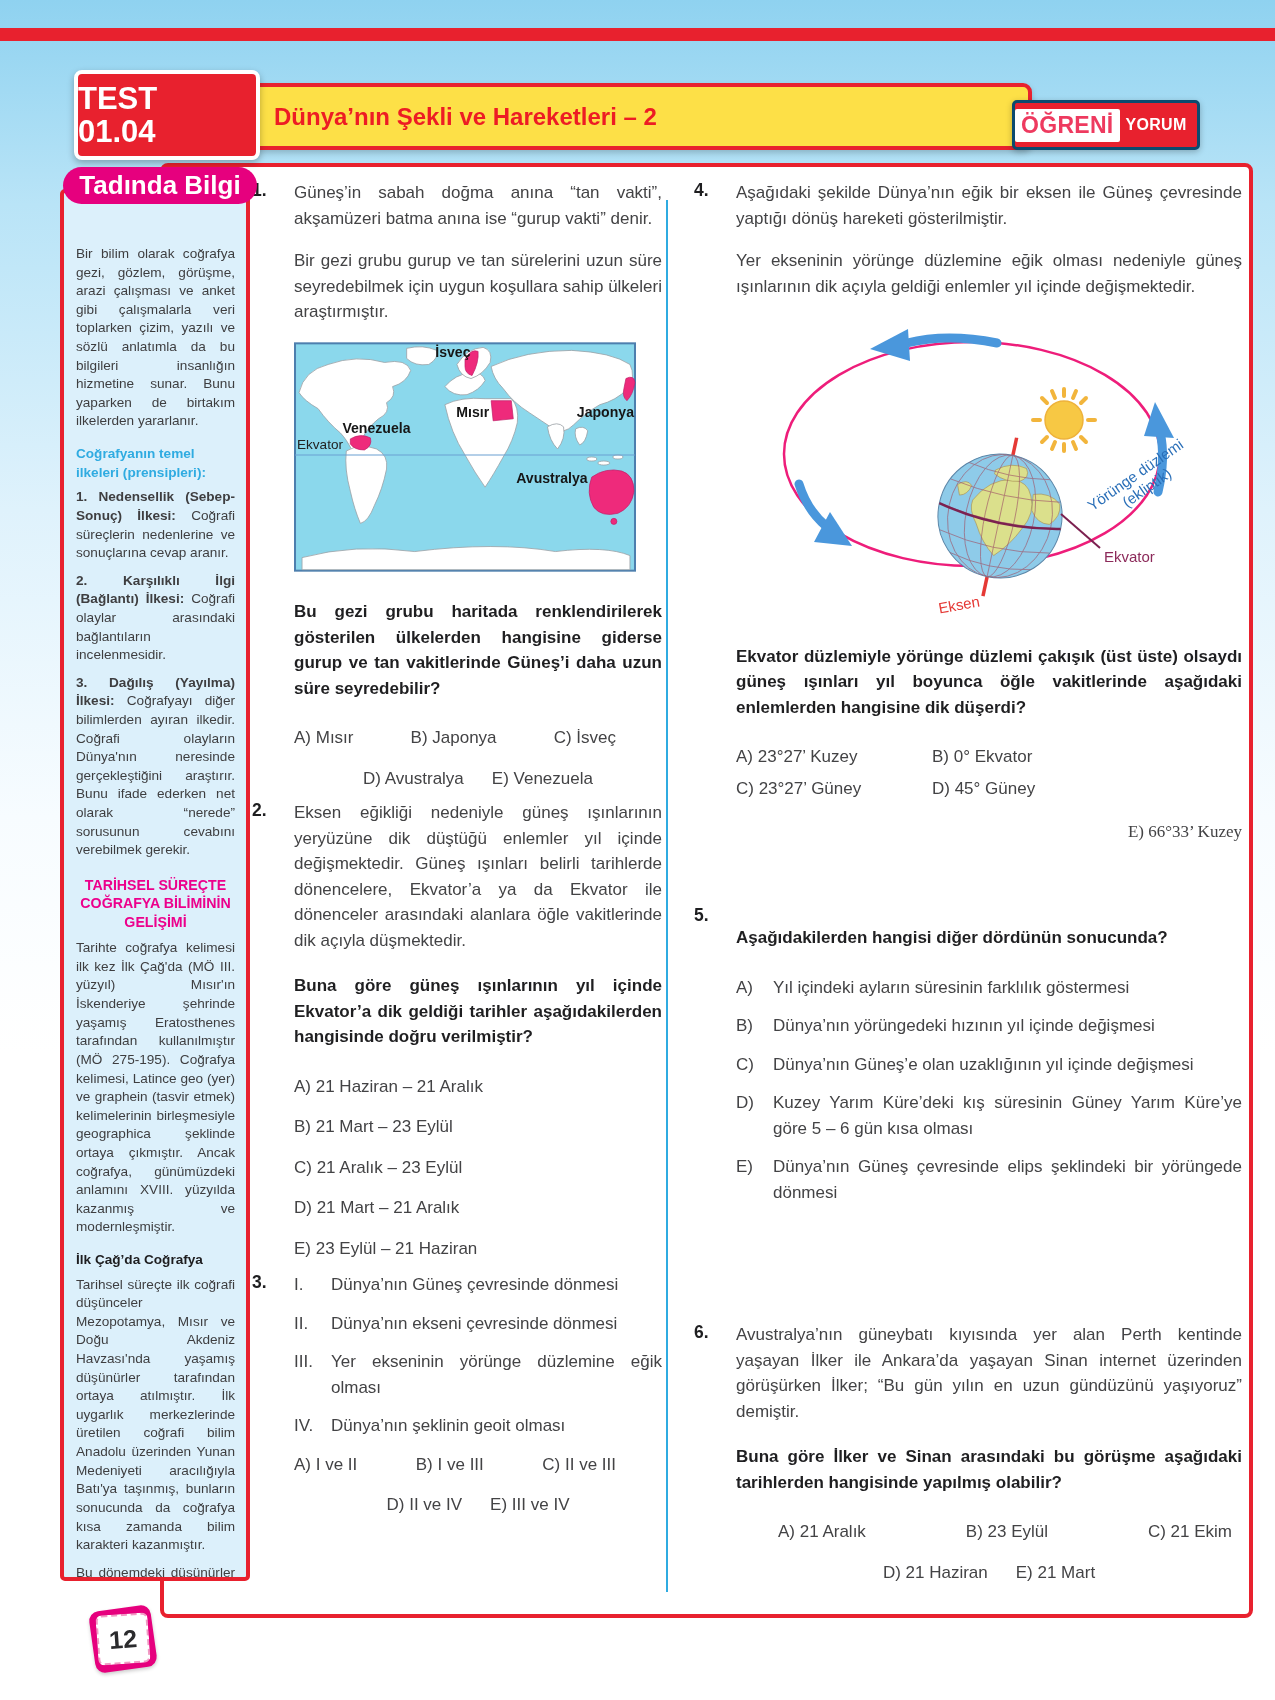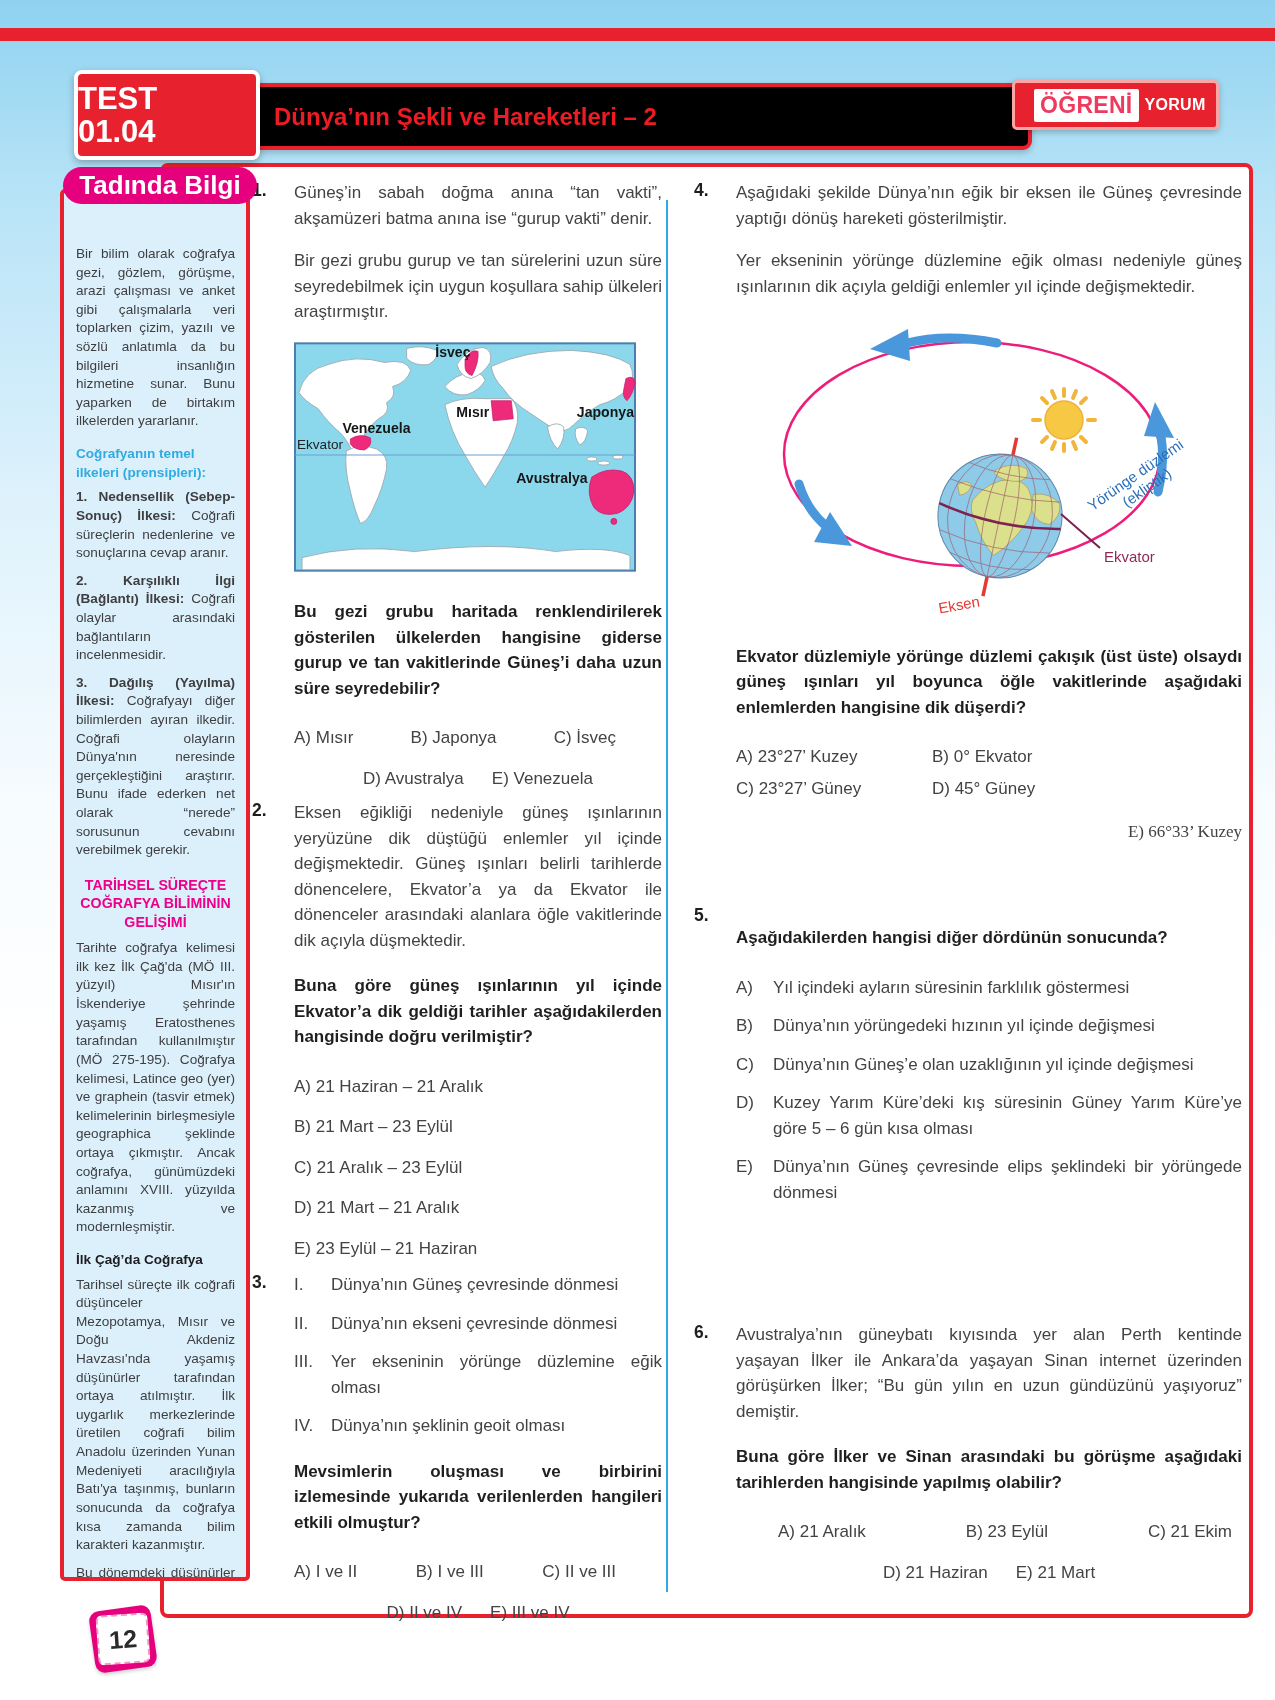--- a/index.html
+++ b/index.html
@@ -9,25 +9,25 @@
     background:linear-gradient(180deg,#8fd2f0 0%,#b9e4f7 12%,#dff2fc 30%,#f7fcff 48%,#ffffff 62%,#ffffff 100%);
   }
   .abs{position:absolute;}
   
   .top-strip{left:0;top:28px;width:1275px;height:13px;background:#e8212e;}
   
   .test-box{left:74px;top:70px;width:178px;height:82px;background:#e8212e;border:4px solid #fff;
     border-radius:8px;box-shadow:0 3px 7px rgba(0,0,0,.28);color:#fff;font-weight:bold;
     display:flex;flex-direction:column;align-items:flex-start;justify-content:center;line-height:1.08;
     font-size:31px;z-index:6;}
-  .title-bar{left:246px;top:83px;width:778px;height:59px;background:#000000;border:4px solid #e8212e;
+  .title-bar{left:246px;top:83px;width:778px;height:59px;background:#fde047;border:4px solid #e8212e;
     border-radius:9px;box-shadow:0 3px 6px rgba(0,0,0,.2);display:flex;align-items:center;z-index:5;}
   .title-bar .t{color:#ed1c24;font-weight:bold;font-size:24px;padding-left:24px;}
-  .logo{left:1012px;top:80px;height:44px;background:#e8212e;border:3px solid #fca5a5;border-radius:5px;
-    box-shadow:0 2px 6px rgba(0,0,0,.25);display:flex;align-items:center;padding:0 10px 0 19px;z-index:7;}
+  .logo{left:1012px;top:100px;height:44px;background:#e8212e;border:3px solid #0c4a6e;border-radius:5px;
+    box-shadow:0 2px 6px rgba(0,0,0,.25);display:flex;align-items:center;padding:0 10px 0 0;z-index:7;}
   .logo .p1{background:#fff;color:#ee3a5f;font-weight:bold;font-size:23px;padding:3px 6px;border-radius:2px;letter-spacing:.3px;}
   .logo .p2{color:#fff;font-weight:bold;font-size:16px;padding-left:6px;letter-spacing:.3px;}
   
   .main-box{left:160px;top:163px;width:1085px;height:1447px;background:#fff;border:4px solid #e8212e;border-radius:8px;z-index:1;}
   .divider{left:666px;top:200px;width:2px;height:1392px;background:#2fabe1;z-index:2;}
   .sidebar{left:60px;top:189px;width:190px;height:1392px;background:#dcf0fb;border:4px solid #e8212e;
     border-radius:5px;z-index:3;box-sizing:border-box;overflow:hidden;}
   .sidebar-inner{padding:52px 11px 10px 12px;font-size:13.6px;line-height:1.37;color:#3e3e40;text-align:justify;}
   .sidebar-inner p{margin:0 0 9px 0;}
   .sb-h-blue{color:#2fabe1;font-weight:bold;margin:14px 0 6px 0;text-align:left;}
@@ -173,21 +173,20 @@
         <span>Dünya’nın ekseni çevresinde dönmesi</span>
       </div>
     <div class="lettered">
         <span>III.</span>
         <span>Yer ekseninin yörünge düzlemine eğik olması</span>
       </div>
     <div class="lettered">
         <span>IV.</span>
         <span>Dünya’nın şeklinin geoit olması</span>
       </div>
-    <p class="qbold">Mevsimlerin oluşması ve birbirini izlemesinde yukarıda verilenlerden hangileri etkili olmuştur?</p>
     <div class="qrow3">
       <span>A) I ve II</span>
       <span>B) I ve III</span>
       <span>C) II ve III</span>
     </div>
     <div class="qrow2">
       <span>D) II ve IV</span>
       <span>E) III ve IV</span>
     </div>
   </div>

